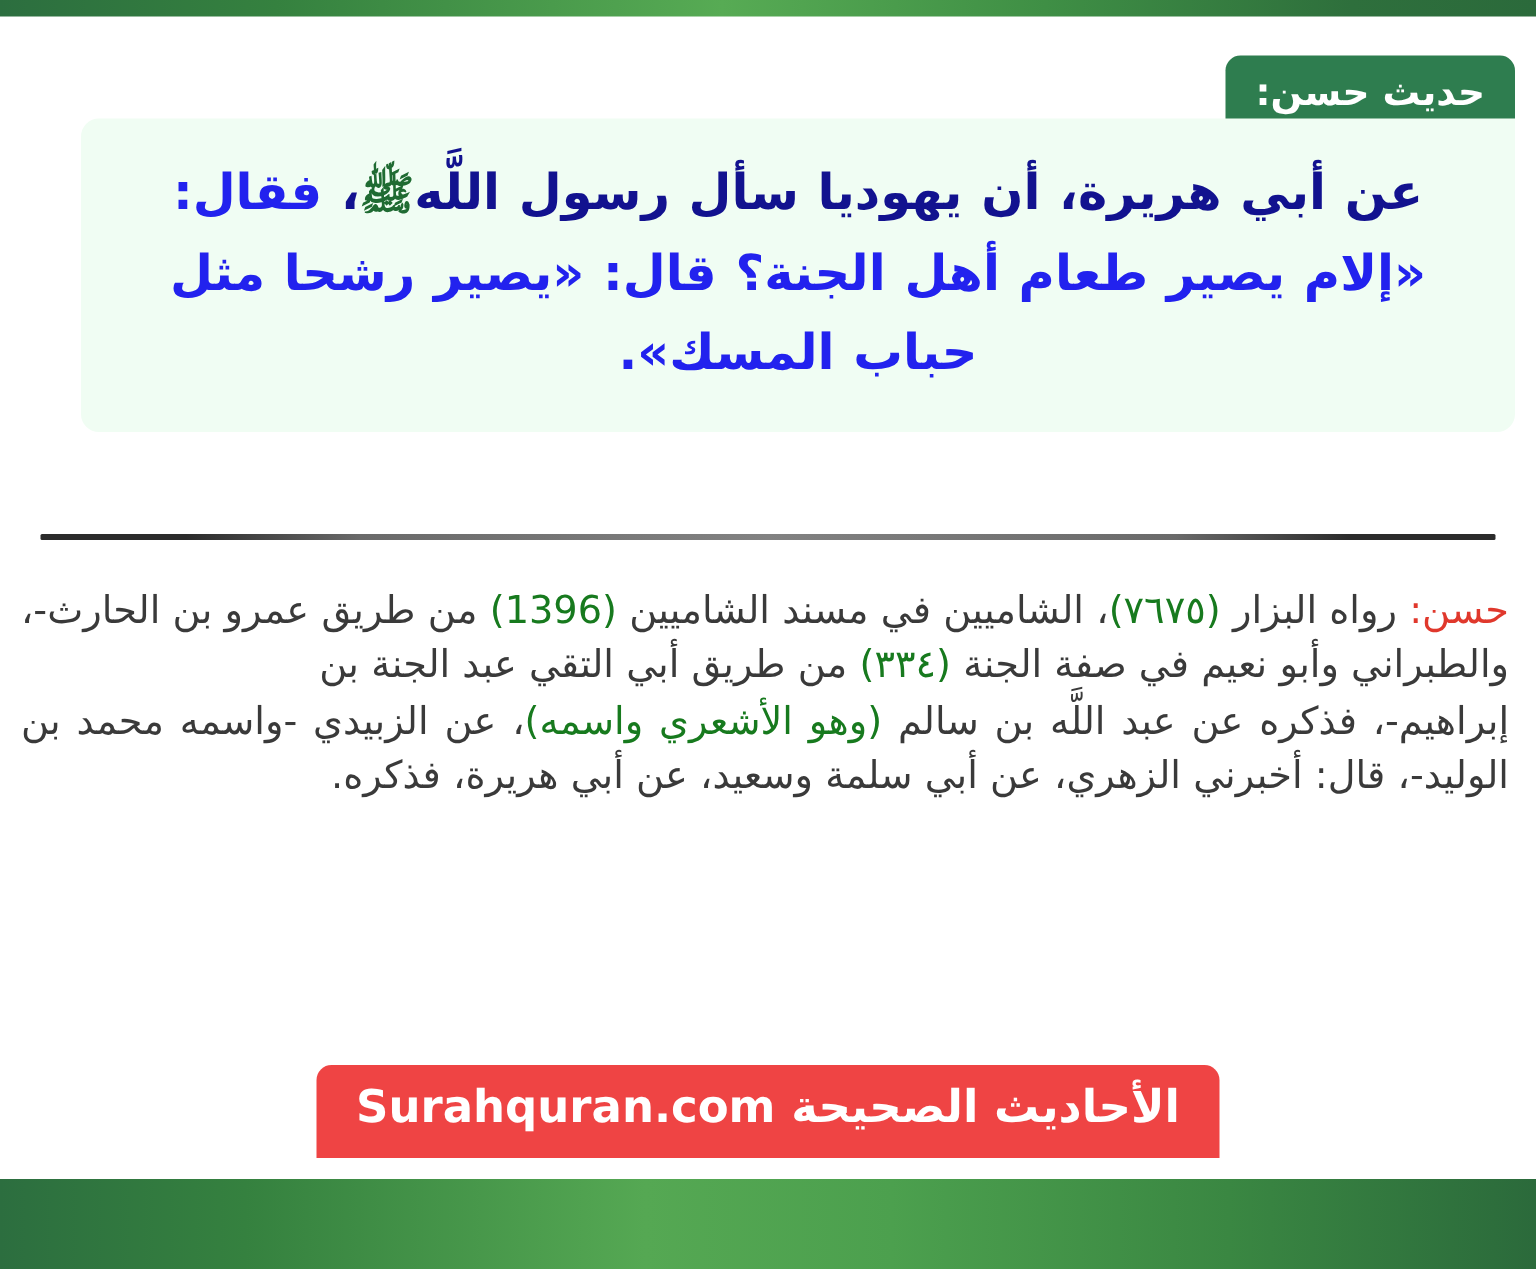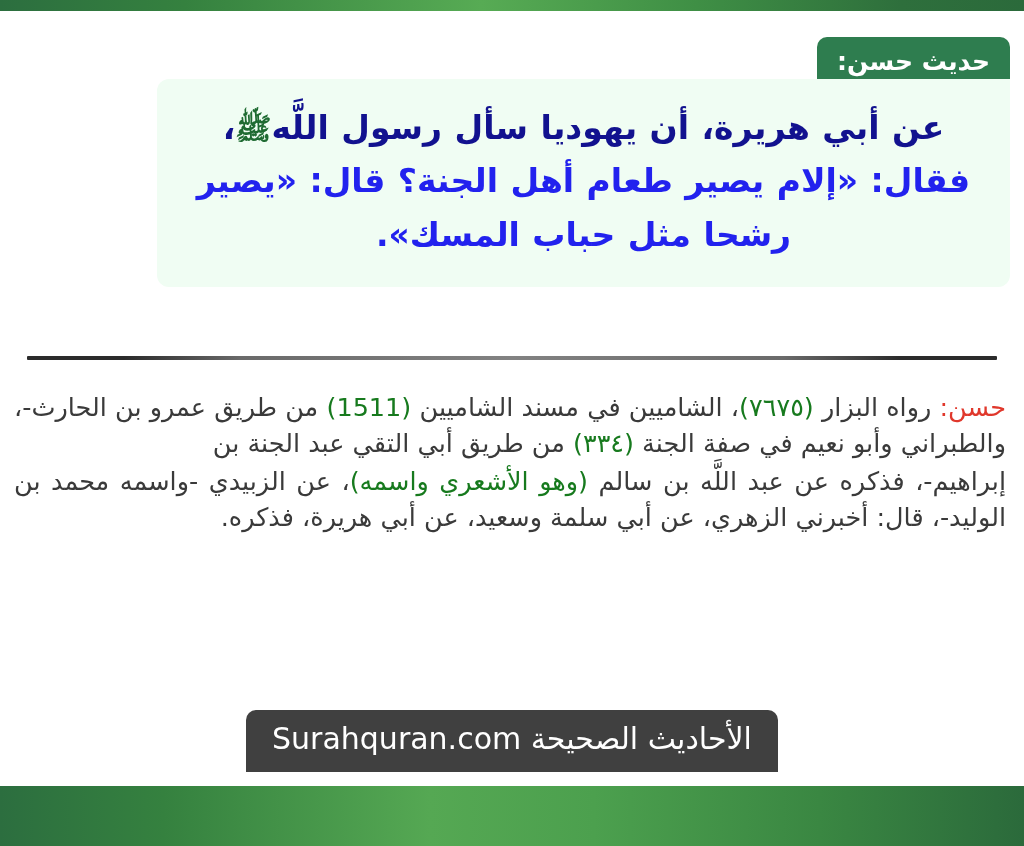--- a/index.html
+++ b/index.html
@@ -61,21 +61,21 @@
     border-radius: 10px 10px 0 0;
     letter-spacing: 0.5px;
     direction: rtl;
   }
 
   
   .hadith-card {
     position: absolute;
     top: 68px;
     right: 14px;
-    width: 853px;
+    width: 956px;
     box-sizing: border-box;
     background: #f0fdf3;
     border-radius: 12px 0 12px 12px;
     padding: 22px 30px 26px 30px;
     direction: rtl;
     text-align: center;
   }
   .hadith-text {
     margin: 0;
     font-size: 33px;
@@ -150,28 +150,29 @@
   
   .footer-banner-row {
     position: absolute;
     bottom: 14px;
     left: 0;
     width: 1024px;
     text-align: center;
   }
   .footer-banner {
     display: inline-block;
-    background: #404040;
+    background: #ef4444;
     color: #ffffff;
     font-size: 30px;
     line-height: 1;
     padding: 14px 26px 18px 26px;
     border-radius: 10px 10px 0 0;
     direction: rtl;
     white-space: nowrap;
+    font-weight: bold;
   }
   .footer-banner .site {
     direction: ltr;
     unicode-bidi: embed;
   }
 
   
   .bottom-bar {
     position: absolute;
     bottom: 0;
@@ -201,21 +202,21 @@
   <div class="hadith-card">
     <p class="hadith-text">
       <span class="hadith-seg dark">عن أبي هريرة، أن يهوديا سأل رسول اللَّه</span><span class="salla">ﷺ</span><span class="hadith-seg dark">،</span>
       <span class="hadith-seg bright">فقال: «إلام يصير طعام أهل الجنة؟ قال: «يصير رشحا مثل حباب المسك».</span>
     </p>
   </div>
 
   <div class="divider"></div>
 
   <div class="reference">
-    <p class="ref-para"><span class="ref-label">حسن:</span> <span>رواه البزار </span><span class="ref-num">(٧٦٧٥)</span><span>، الشاميين في مسند الشاميين </span><span class="ref-num">(1511)</span><span> من طريق عمرو بن الحارث-، والطبراني وأبو نعيم في صفة الجنة </span><span class="ref-num">(٣٣٤)</span><span> من طريق أبي التقي عبد الجنة بن</span></p>
+    <p class="ref-para"><span class="ref-label">حسن:</span> <span>رواه البزار </span><span class="ref-num">(٧٦٧٥)</span><span>، الشاميين في مسند الشاميين </span><span class="ref-num">(1396)</span><span> من طريق عمرو بن الحارث-، والطبراني وأبو نعيم في صفة الجنة </span><span class="ref-num">(٣٣٤)</span><span> من طريق أبي التقي عبد الجنة بن</span></p>
 
     <p class="ref-para"><span>إبراهيم-، فذكره عن عبد اللَّه بن سالم </span><span class="ref-note">(وهو الأشعري واسمه)</span><span>، عن الزبيدي -واسمه محمد بن الوليد-، قال: أخبرني الزهري، عن أبي سلمة وسعيد، عن أبي هريرة، فذكره.</span></p>
   </div>
 
   <div class="footer-banner-row">
     <span class="footer-banner"><span>الأحاديث الصحيحة</span>
       <span class="site">Surahquran.com</span></span>
   </div>
 
 </div>

